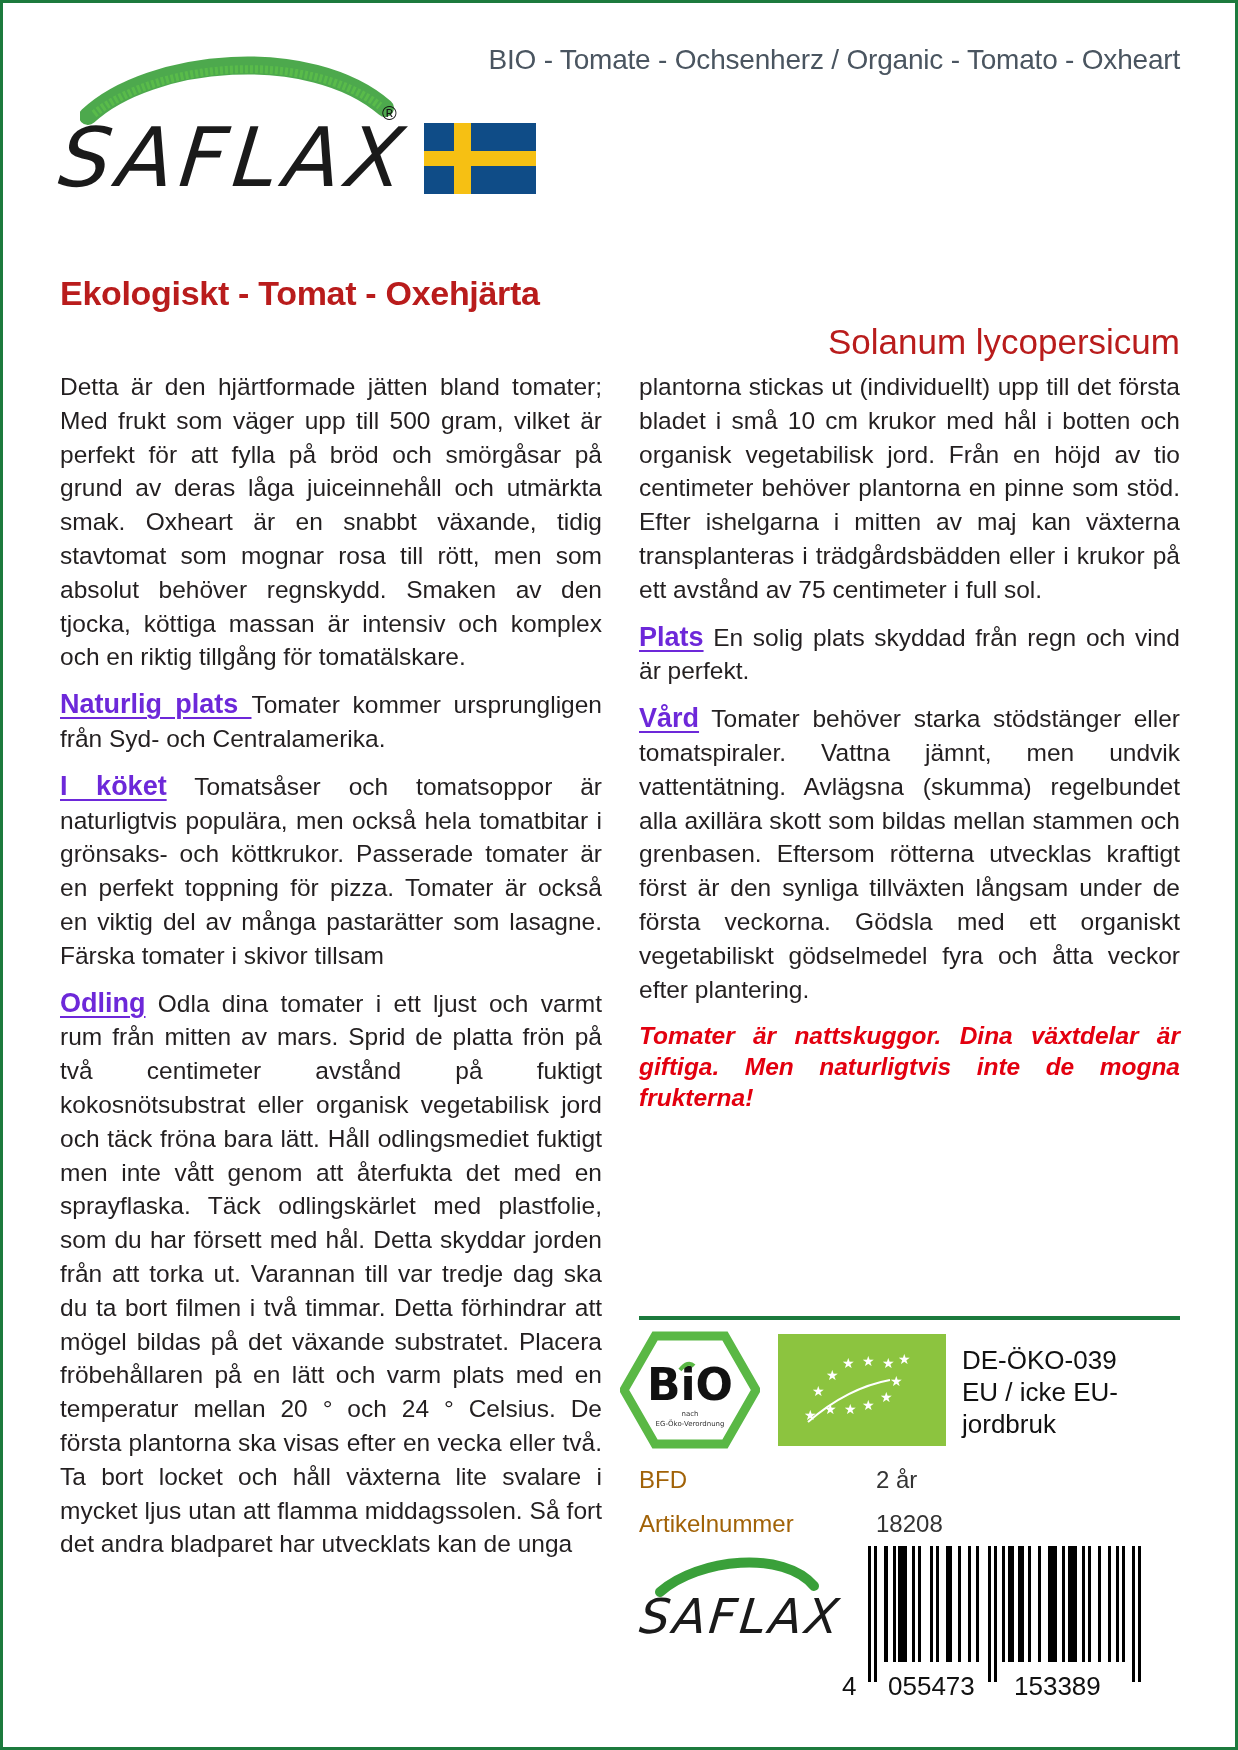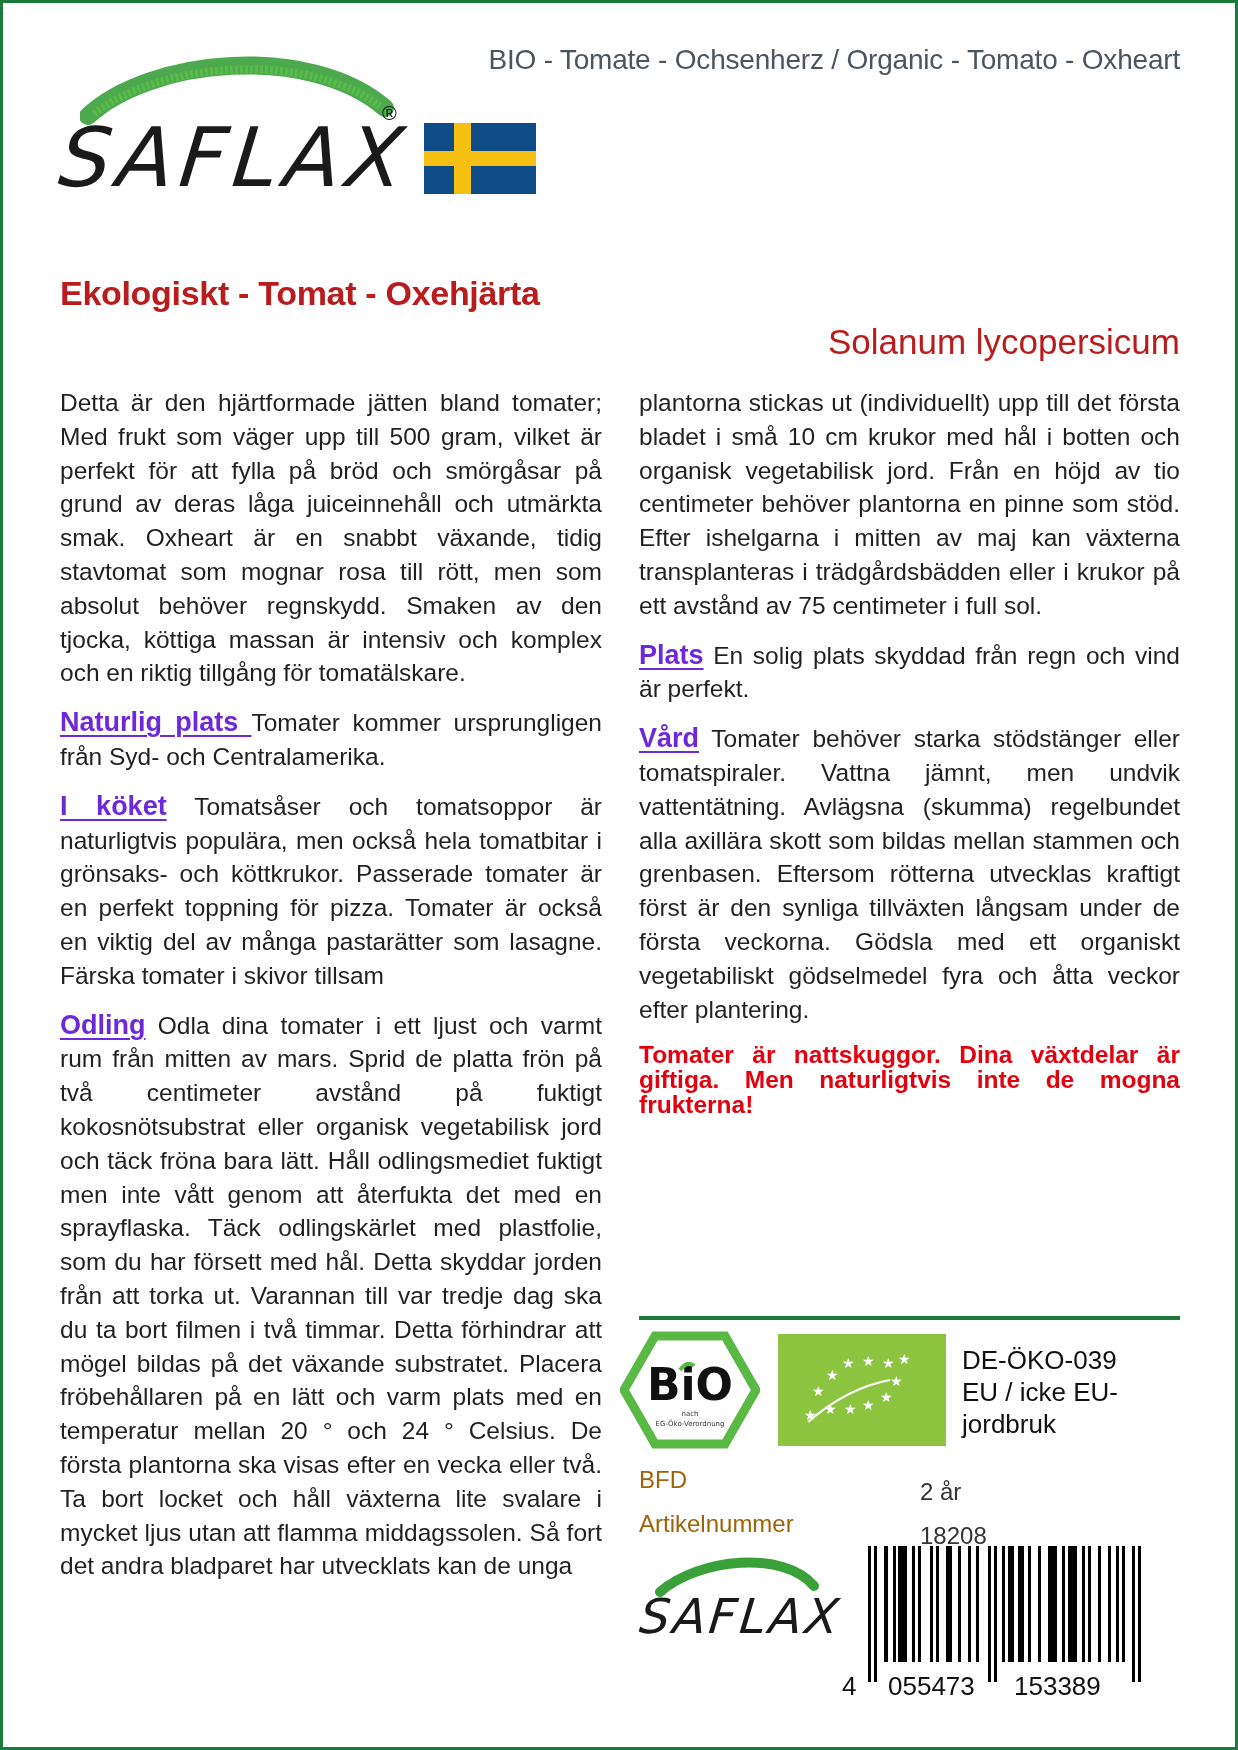--- a/index.html
+++ b/index.html
@@ -20,34 +20,34 @@
   .flag .v { position: absolute; left: 30px; top: 0; width: 17px; height: 71px; background: #f6c013; }
   .flag .h { position: absolute; left: 0; top: 28px; width: 112px; height: 15px; background: #f6c013; }
 
   .top-title { right: 58px; top: 44px; font-size: 28px; color: #4a5560; white-space: nowrap; letter-spacing: -0.2px; }
 
   .main-title { left: 60px; top: 274px; font-size: 34px; font-weight: 700; color: #b91c1c; white-space: nowrap; letter-spacing: -0.3px; }
   .latin { right: 58px; top: 322px; font-size: 35px; color: #b91c1c; white-space: nowrap; }
 
   
   .col { font-size: 24.5px; line-height: 33.8px; text-align: justify; hyphens: none; color: #231f20; }
-  .col p { margin: 16px 0 14px 0; }
+  .col p { margin: 0 0 14px 0; }
   .col-left { left: 60px; top: 370px; width: 542px; }
   .col-right { left: 639px; top: 370px; width: 541px; }
   .sec-head { color: #6d28d9; font-weight: 700; text-decoration: underline; text-decoration-thickness: 2px;
               text-underline-offset: 4px; font-size: 27px; }
-  .warning { color: #e3000f; font-weight: 700; font-size: 24.5px; line-height: 25px; }
+  .warning { color: #e3000f; font-weight: 700; font-size: 24.5px; line-height: 31px; font-style: italic; }
 
   
   .rule { left: 639px; top: 1316px; width: 541px; height: 4px; background: #1c7a3d; }
   .bio-logo { left: 620px; top: 1330px; width: 140px; height: 120px; }
   .eu-logo { left: 778px; top: 1334px; width: 168px; height: 112px; background: #8cc43f; }
   .cert { left: 962px; top: 1344px; font-size: 26px; line-height: 32px; color: #111; white-space: nowrap; }
   .meta-label { left: 639px; font-size: 24px; color: #a16207; }
-  .meta-val { left: 920px; font-size: 24px; color: #333; margin-top: 12px; }
+  .meta-val { left: 876px; font-size: 24px; color: #333; }
 
   .logo-small { left: 640px; top: 1550px; width: 210px; height: 110px; }
   .logo-small .word { position: absolute; left: 0; top: 38px; font-family: "DejaVu Sans", sans-serif;
                       font-style: italic; font-size: 48px; letter-spacing: 3px; color: #1a1a1a; transform: skewX(-6deg); }
 
   .barcode { left: 846px; top: 1546px; width: 360px; height: 156px; }
   .barcode .bars { position: absolute; left: 0; top: 0; width: 360px; height: 136px; }
   .bc-num { position: absolute; top: 126px; font-size: 26px; color: #111; background: #fff; padding: 0 2px; line-height: 28px; }
 </style>
 </head>

